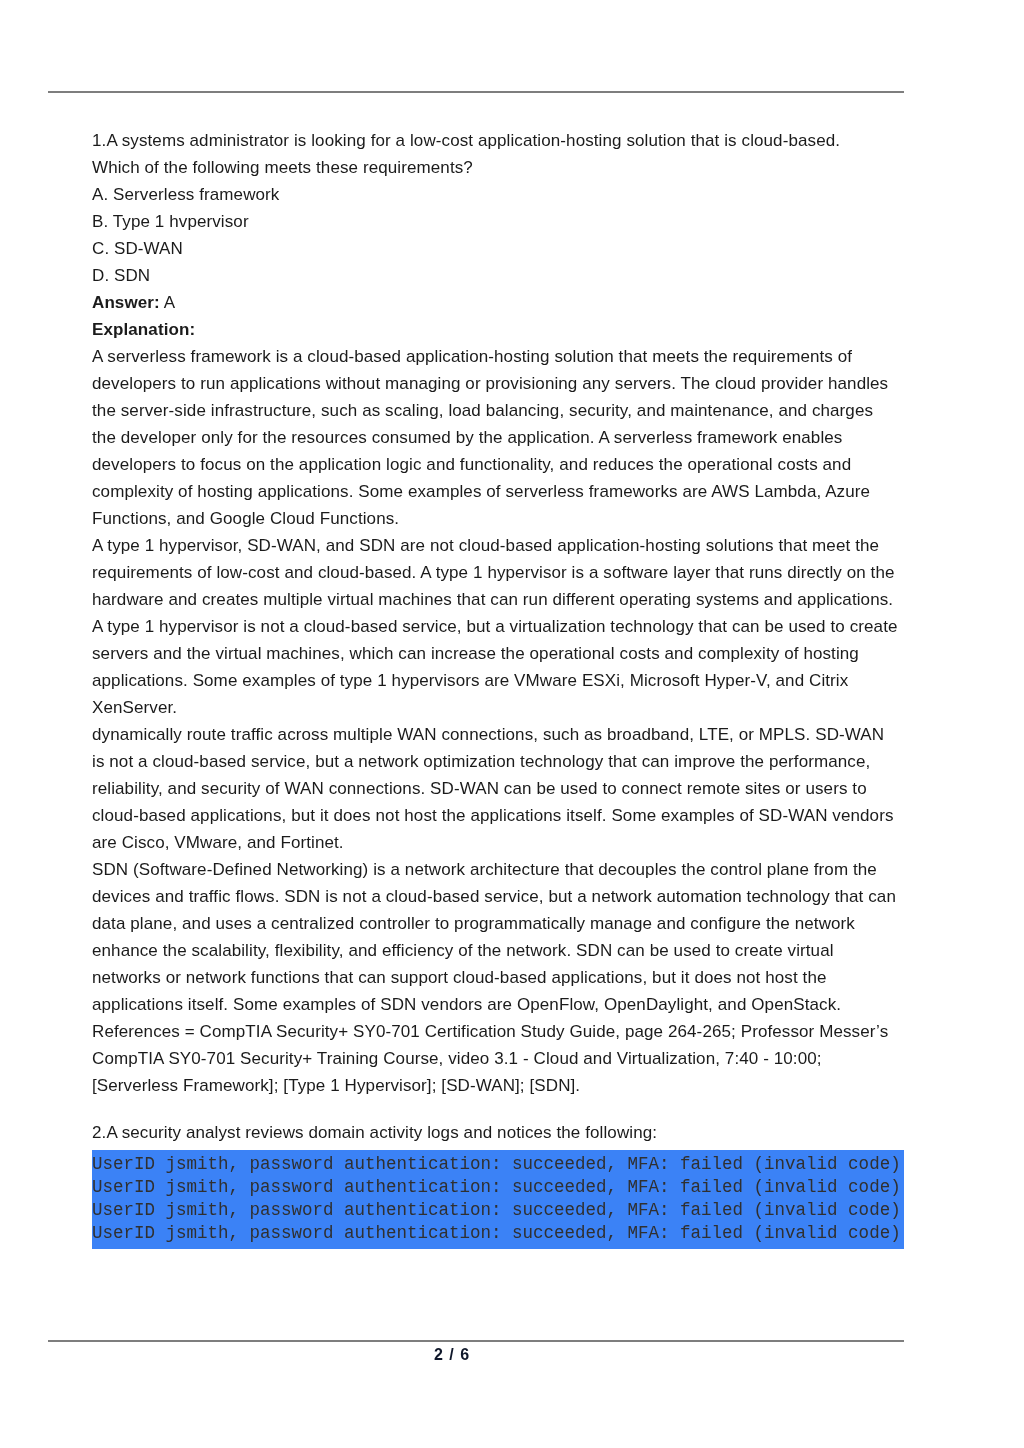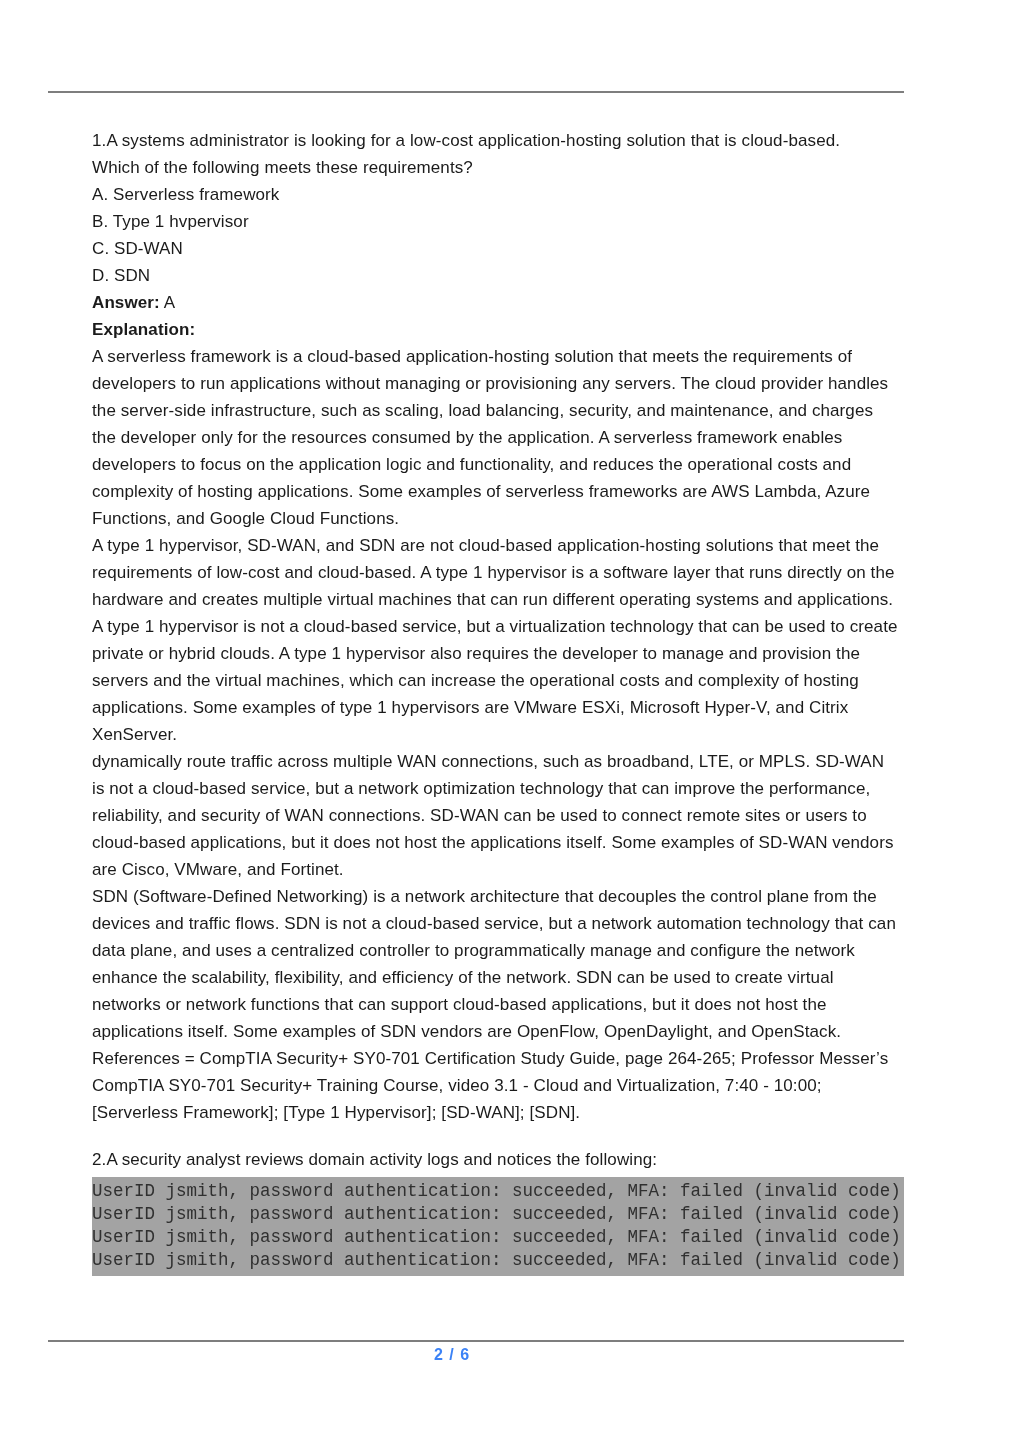--- a/index.html
+++ b/index.html
@@ -32,40 +32,40 @@
   .text-line {
     font-size: 17px;
     line-height: 27px;
     white-space: pre;
     letter-spacing: 0.1px;
   }
   .bold { font-weight: bold; }
   .q2-section { margin-top: 20px; }
   .log-block {
     margin-top: 4px;
-    background: #a3a3a3;
+    background: #3b82f6;
     padding: 3px 2px 4px 0;
     width: 852px;
   }
   .log-line {
     font-family: "Liberation Mono", "DejaVu Sans Mono", monospace;
     font-size: 17.5px;
     line-height: 23px;
     color: #303030;
     white-space: pre;
   }
   .footer-text {
     position: absolute;
     top: 1346px;
     left: 0;
     width: 100%;
     text-align: center;
     font-size: 16px;
     font-weight: bold;
-    color: #3b82f6;
+    color: #0f172a;
     letter-spacing: 1px;
   }
 </style>
 </head>
 <body>
 
 <div class="page">
 
   <div class="rule top-rule"></div>
 
@@ -96,21 +96,20 @@
           <div class="text-line">developers to focus on the application logic and functionality, and reduces the operational costs and</div>
           <div class="text-line">complexity of hosting applications. Some examples of serverless frameworks are AWS Lambda, Azure</div>
           <div class="text-line">Functions, and Google Cloud Functions.</div>
         </div>
 
       <div>
           <div class="text-line">A type 1 hypervisor, SD-WAN, and SDN are not cloud-based application-hosting solutions that meet the</div>
           <div class="text-line">requirements of low-cost and cloud-based. A type 1 hypervisor is a software layer that runs directly on the</div>
           <div class="text-line">hardware and creates multiple virtual machines that can run different operating systems and applications.</div>
           <div class="text-line">A type 1 hypervisor is not a cloud-based service, but a virtualization technology that can be used to create</div>
-          <div class="text-line">private or hybrid clouds. A type 1 hypervisor also requires the developer to manage and provision the</div>
           <div class="text-line">servers and the virtual machines, which can increase the operational costs and complexity of hosting</div>
           <div class="text-line">applications. Some examples of type 1 hypervisors are VMware ESXi, Microsoft Hyper-V, and Citrix</div>
           <div class="text-line">XenServer.</div>
         </div>
 
       <div>
           <div class="text-line">dynamically route traffic across multiple WAN connections, such as broadband, LTE, or MPLS. SD-WAN</div>
           <div class="text-line">is not a cloud-based service, but a network optimization technology that can improve the performance,</div>
           <div class="text-line">reliability, and security of WAN connections. SD-WAN can be used to connect remote sites or users to</div>
           <div class="text-line">cloud-based applications, but it does not host the applications itself. Some examples of SD-WAN vendors</div>

